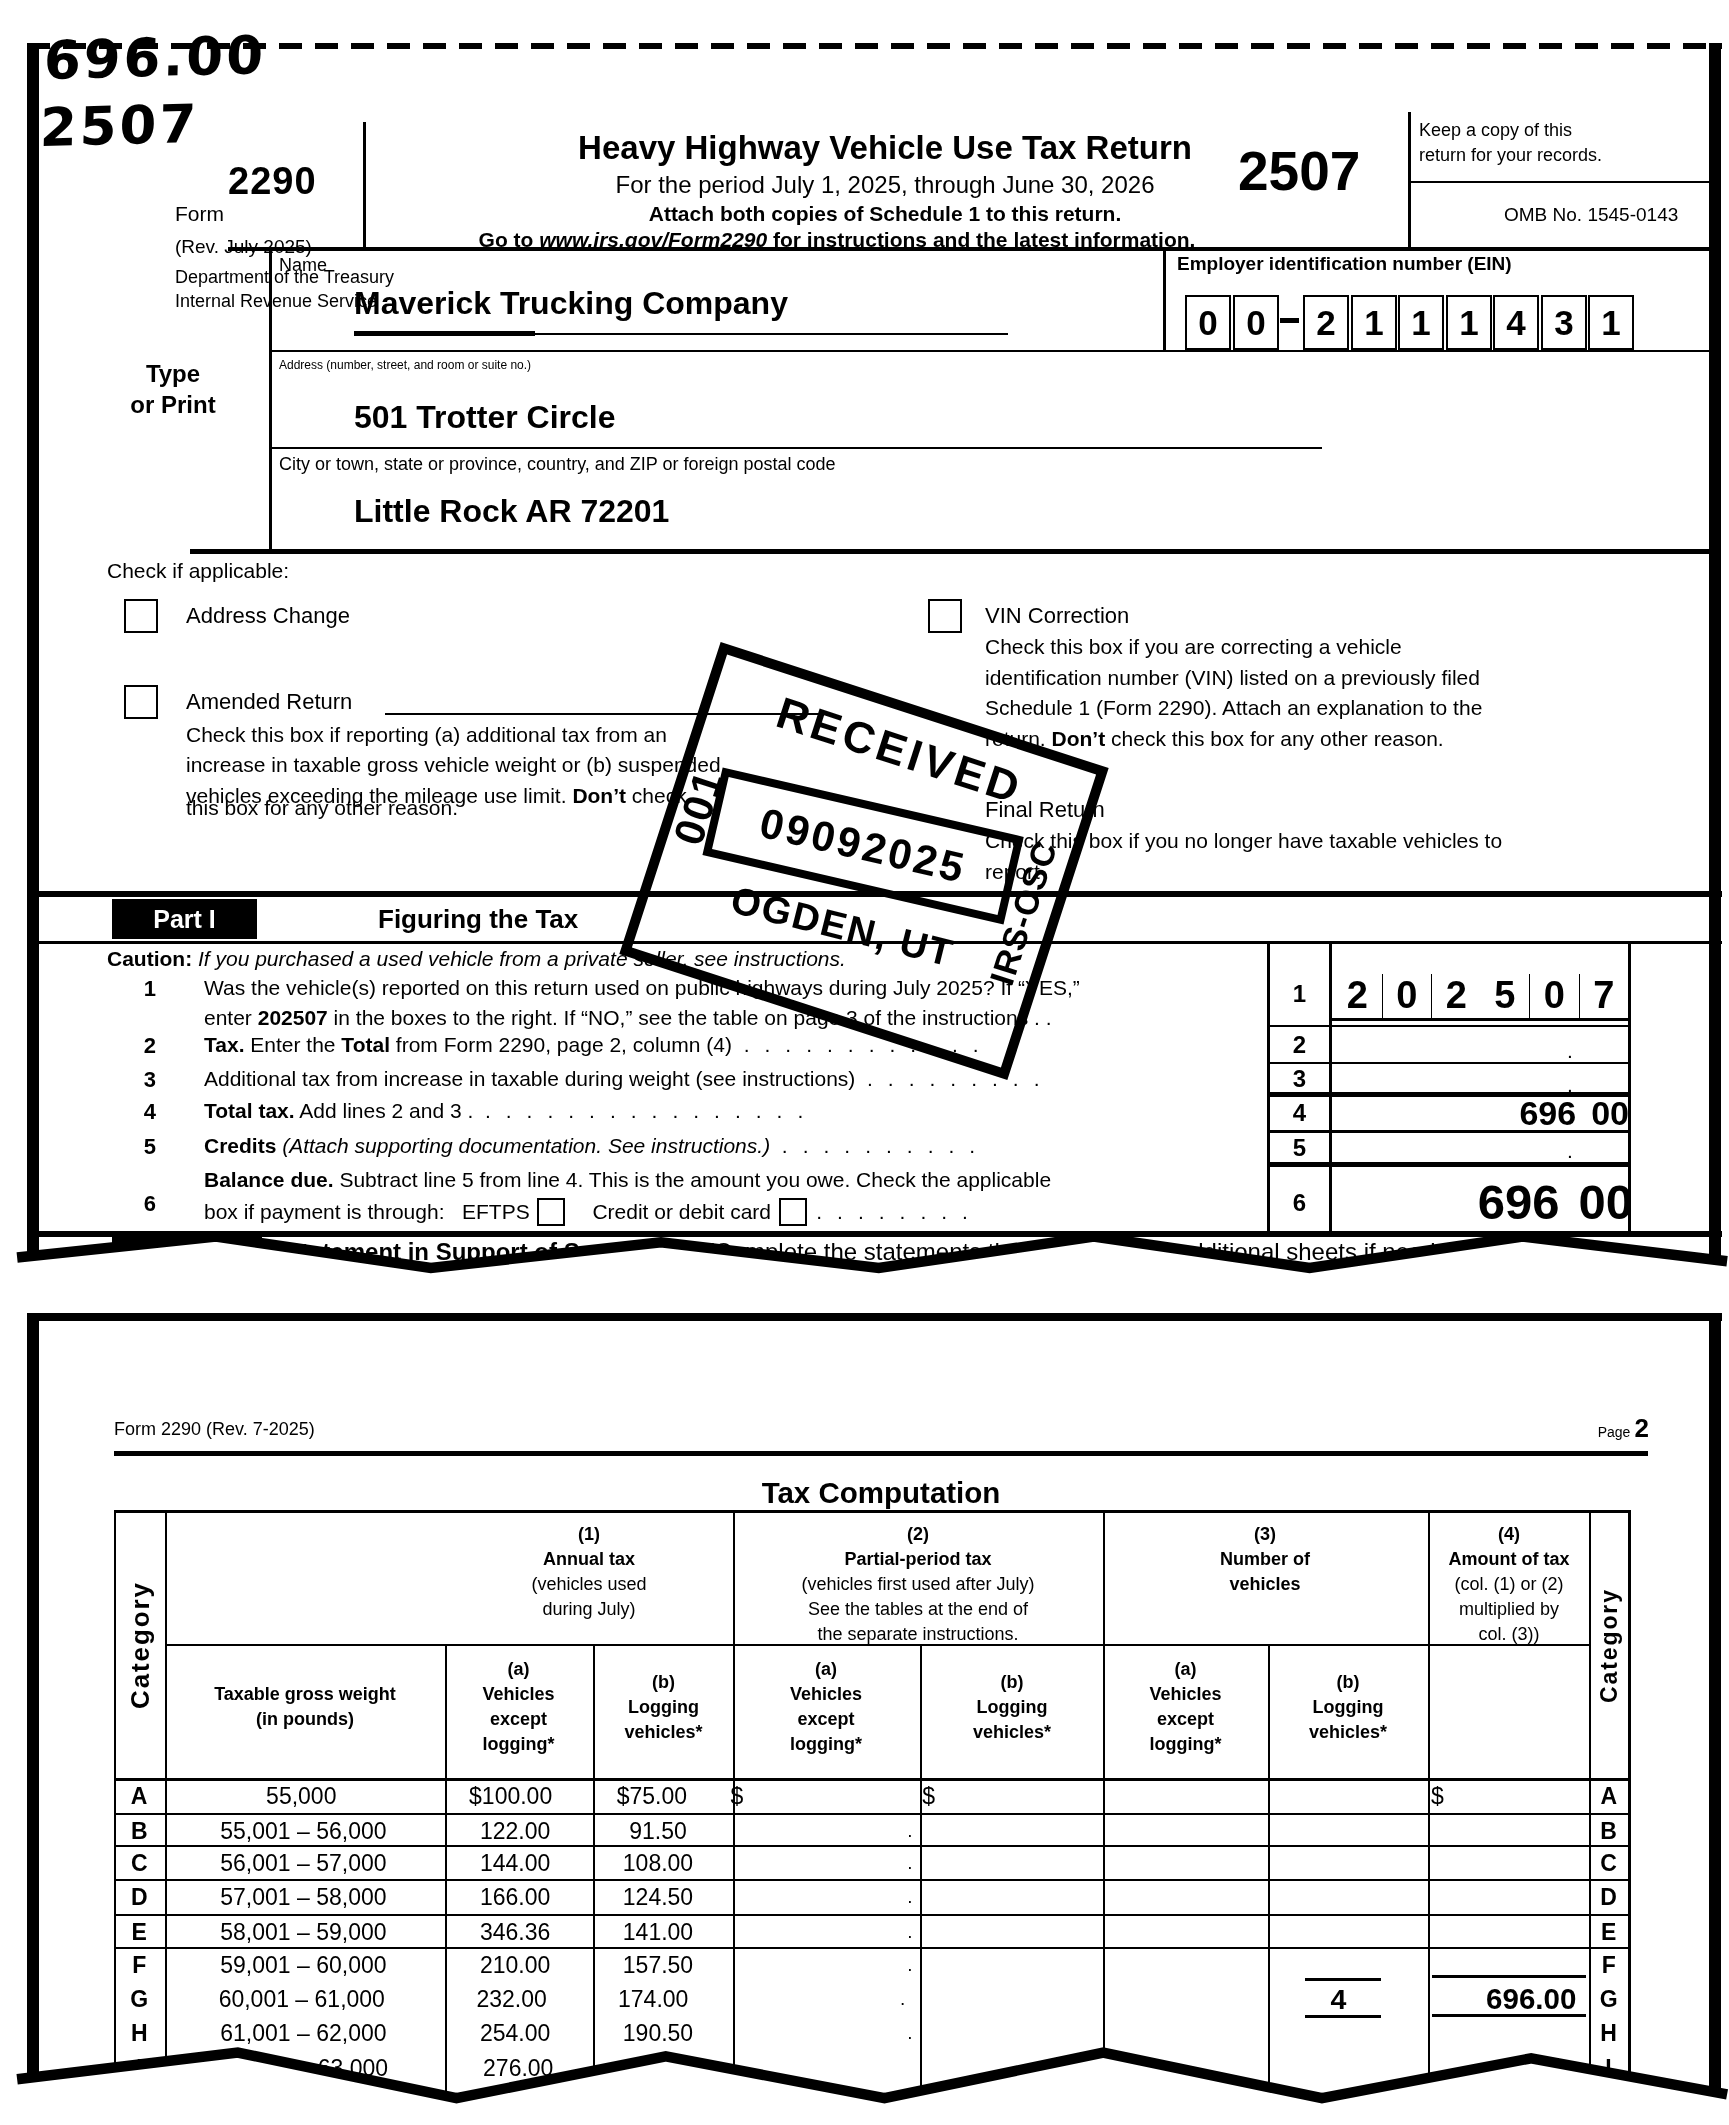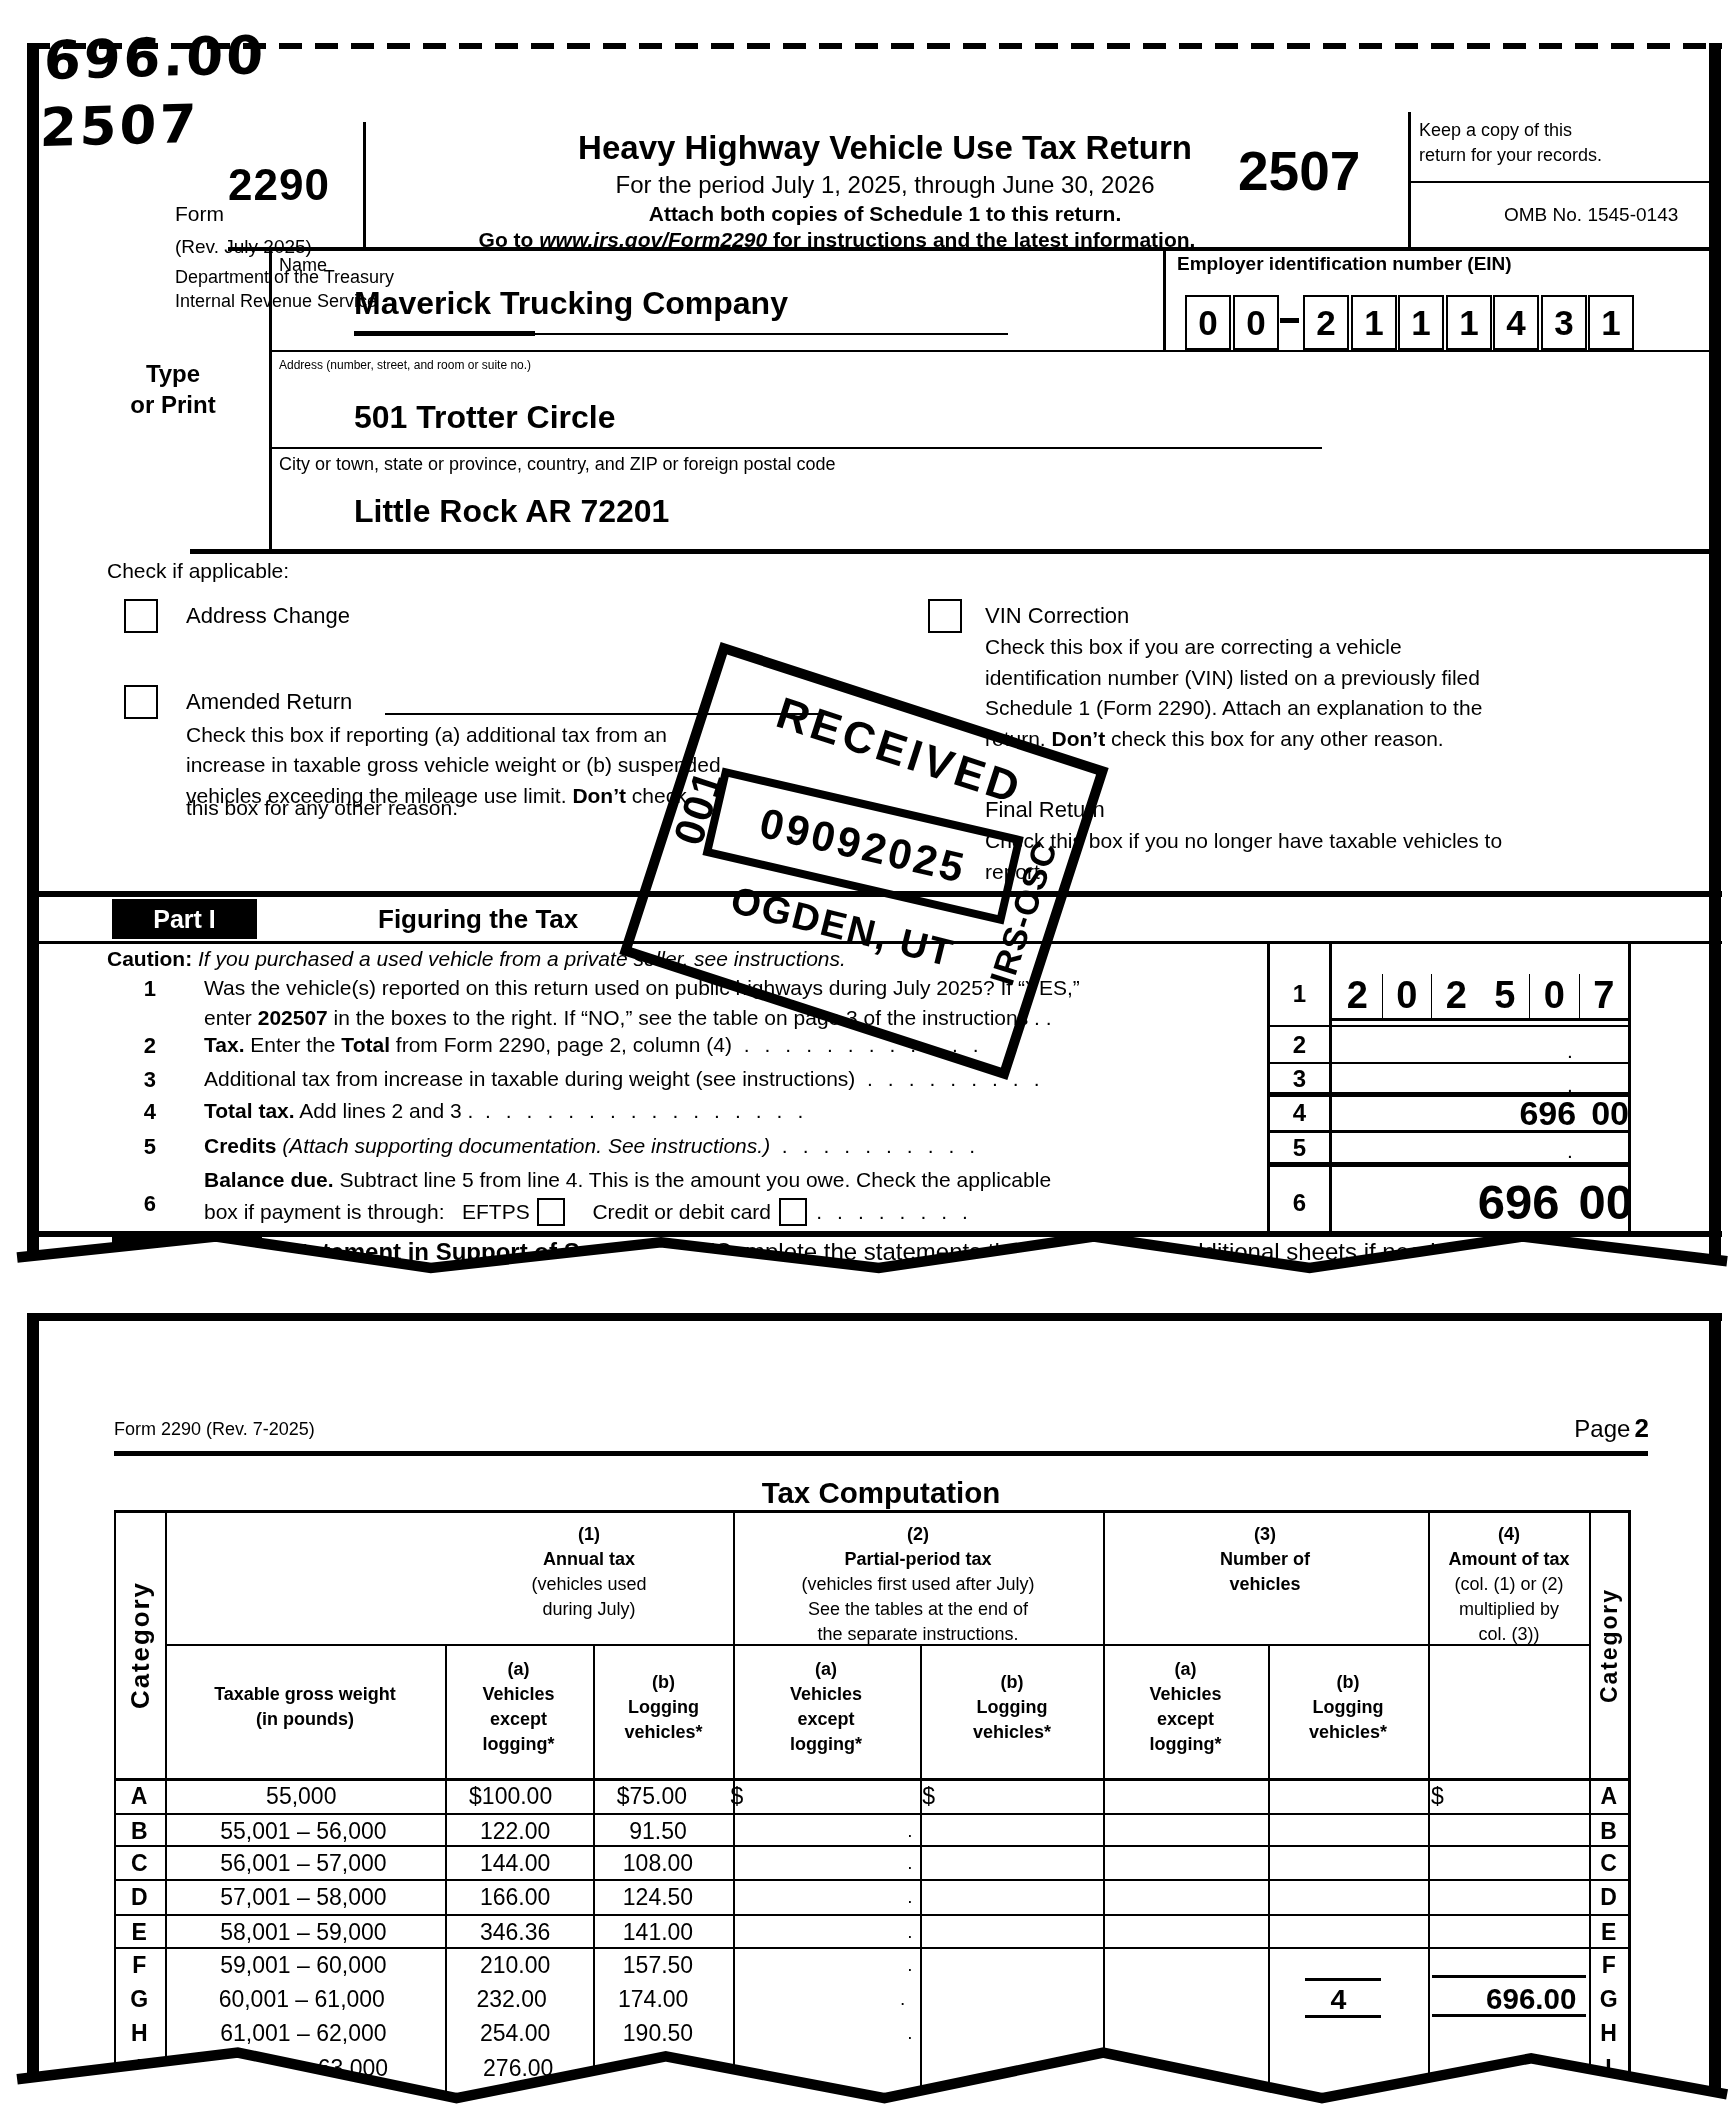--- a/index.html
+++ b/index.html
@@ -37,21 +37,21 @@
 <body>
 
 <div class="dashes" style="left:27px;top:43px;width:1695px;height:5.7px"></div>
 <div class="vl" style="left:27px;top:43px;width:12.4px;height:1219px"></div>
 <div class="vl" style="left:1709px;top:43px;width:12.4px;height:1219px"></div>
 
 <div class="abs hand" style="left:44px;top:27px">696.00</div>
 <div class="abs hand" style="left:40px;top:95px">2507</div>
 
 <div class="abs" style="left:175px;top:202px;font-size:21px">Form</div>
-<div class="abs b" style="left:228px;top:160px;font-size:44px;letter-spacing:1px">2290</div>
+<div class="abs b" style="left:228px;top:160px;font-size:38px;letter-spacing:1px">2290</div>
 <div class="abs" style="left:175px;top:236px;font-size:19px">(Rev. July 2025)</div>
 <div class="abs" style="left:175px;top:267px;font-size:18px">Department of the Treasury</div>
 <div class="abs" style="left:175px;top:291px;font-size:18px">Internal Revenue Service</div>
 <div class="vl" style="left:363px;top:122px;width:2.9px;height:127px"></div>
 
 <div class="abs ctr b" style="left:380px;top:129px;width:1010px;font-size:33px">Heavy Highway Vehicle Use Tax Return</div>
 <div class="abs ctr" style="left:380px;top:171px;width:1010px;font-size:24px">For the period July 1, 2025, through June 30, 2026</div>
 <div class="abs ctr b" style="left:380px;top:202px;width:1010px;font-size:21px">Attach both copies of Schedule 1 to this return.</div>
 <div class="abs ctr b" style="left:314px;top:228px;width:1046px;font-size:21px">
   <span>Go to </span><span class="i">www.irs.gov/Form2290</span><span> for instructions and the latest information.</span>
@@ -200,21 +200,21 @@
 <div class="abs" style="left:112px;top:1236px;width:150px;height:36px;background:#000;color:#fff;display:flex;align-items:center;justify-content:center;font-weight:700;font-size:25px">
     <span>Part II</span>
   </div>
 <div class="abs" style="left:285px;top:1238px;font-size:24px;white-space:nowrap"><span class="b">Statement in Support of Suspension</span> <span>(Complete the statements that apply. Attach additional sheets if needed.)</span></div>
 
 <div class="hl" style="left:27px;top:1313px;width:1695px;height:7.6px"></div>
 <div class="vl" style="left:27px;top:1313px;width:12.4px;height:806px"></div>
 <div class="vl" style="left:1709px;top:1313px;width:12.4px;height:806px"></div>
 
 <div class="abs" style="left:114px;top:1419px;font-size:18px">Form 2290 (Rev. 7-2025)</div>
-<div class="abs" style="left:1503px;top:1413px;width:146px;text-align:right"><span style="font-size:24px">Page</span> <span class="b" style="font-size:26px">2</span></div>
+<div class="abs" style="left:1503px;top:1413px;width:146px;text-align:right"><span style="font-size:14px">Page</span> <span class="b" style="font-size:26px">2</span></div>
 <div class="hl" style="left:114px;top:1451px;width:1534px;height:4.8px"></div>
 <div class="abs ctr b" style="left:114px;top:1476px;width:1534px;font-size:29.5px">Tax Computation</div>
 
 <div class="hl" style="left:114px;top:1510px;width:1517px;height:2.9px"></div>
 <div class="vl" style="left:114px;top:1510px;width:1.9px;height:584px"></div>
 <div class="vl" style="left:1628px;top:1510px;width:2.9px;height:584px"></div>
 <div class="vl" style="left:165px;top:1510px;width:1.9px;height:269px"></div>
 <div class="vl" style="left:733px;top:1510px;width:1.9px;height:136px"></div>
 <div class="vl" style="left:1103px;top:1510px;width:1.9px;height:136px"></div>
 <div class="vl" style="left:1428px;top:1510px;width:1.9px;height:136px"></div>

